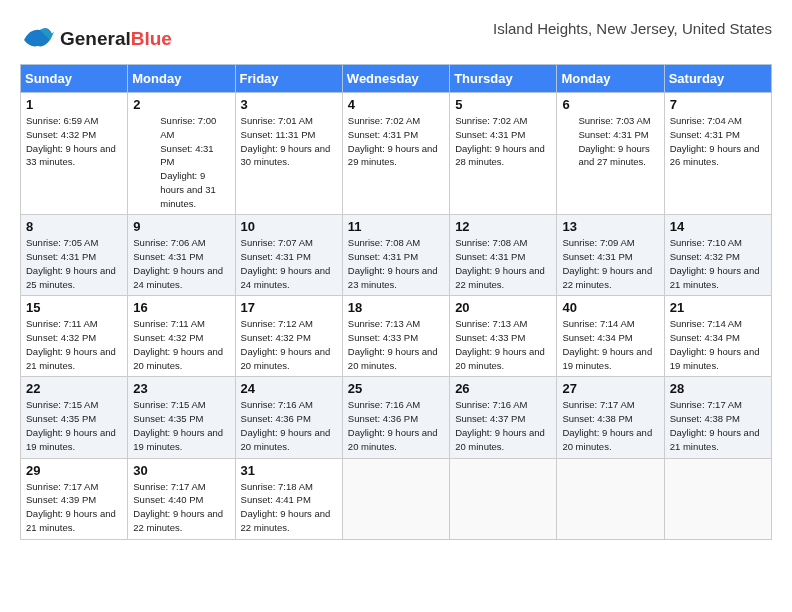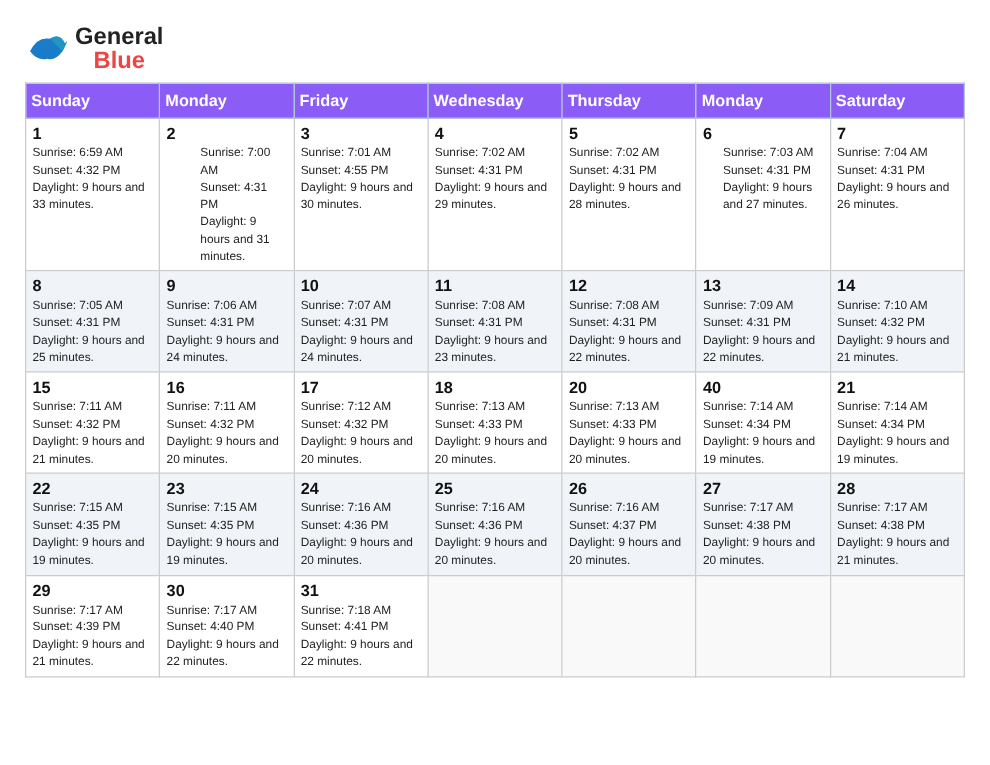--- a/index.html
+++ b/index.html
@@ -28,21 +28,21 @@
     .location-title {
       font-size: 15px;
       color: #444;
     }
     .calendar {
       width: 100%;
       border-collapse: collapse;
       margin-top: 8px;
     }
     .calendar th {
-      background: #8b5cf6;
+      background: #3b82f6;
       color: #fff;
       font-size: 13px;
       font-weight: bold;
       padding: 6px 4px;
       text-align: left;
       border: 1px solid #b0c4d8;
     }
     .calendar td {
       vertical-align: top;
       border: 1px solid #ccc;
@@ -76,23 +76,21 @@
       flex-direction: row;
       align-items: center;
       gap: 4px;
     }
     .logo-bird {
       width: 36px;
       height: 36px;
     }
     .logo-texts {
       display: flex;
-      flex-direction: column;
       line-height: 1;
-      align-items: center;
     }
     .logo-general {
       font-size: 19px;
       font-weight: bold;
       color: #222;
     }
     .logo-blue-text {
       font-size: 19px;
       font-weight: bold;
       color: #ef4444;
@@ -106,20 +104,21 @@
     <svg class="logo-bird" viewBox="0 0 36 36" fill="none" xmlns="http://www.w3.org/2000/svg">
       <path d="M4 20 Q10 8 20 10 Q28 5 32 14 Q36 8 30 20 Q24 28 18 26 Q10 28 4 20Z" fill="#1a7cc9"></path>
       <path d="M20 10 Q28 5 32 14 Q36 8 30 20" fill="#2196c4"></path>
     </svg>
     <div class="logo-texts">
       <span class="logo-general">General</span>
       <span class="logo-blue-text">Blue</span>
     </div>
   </div>
   <div class="title-area">
+    <div class="location-title">Island Heights, New Jersey, United States</div>
   </div>
 </div>
 
 <table class="calendar">
   <thead>
     <tr>
       <th>Sunday</th>
       <th>Monday</th>
       <th>Friday</th>
       <th>Wednesday</th>
@@ -138,21 +137,21 @@
         </td>
         <td>
           <span class="day-num">2</span>
           <div class="day-info" style="white-space: pre-line; margin-left: 27px;">Sunrise: 7:00 AM
 Sunset: 4:31 PM
 Daylight: 9 hours and 31 minutes.</div>
         </td>
         <td>
           <span class="day-num">3</span>
           <div class="day-info" style="white-space: pre-line;">Sunrise: 7:01 AM
-Sunset: 4:55 PM
+Sunset: 11:31 PM
 Daylight: 9 hours and 30 minutes.</div>
         </td>
         <td>
           <span class="day-num">4</span>
           <div class="day-info" style="white-space: pre-line;">Sunrise: 7:02 AM
 Sunset: 4:31 PM
 Daylight: 9 hours and 29 minutes.</div>
         </td>
         <td>
           <span class="day-num">5</span>

